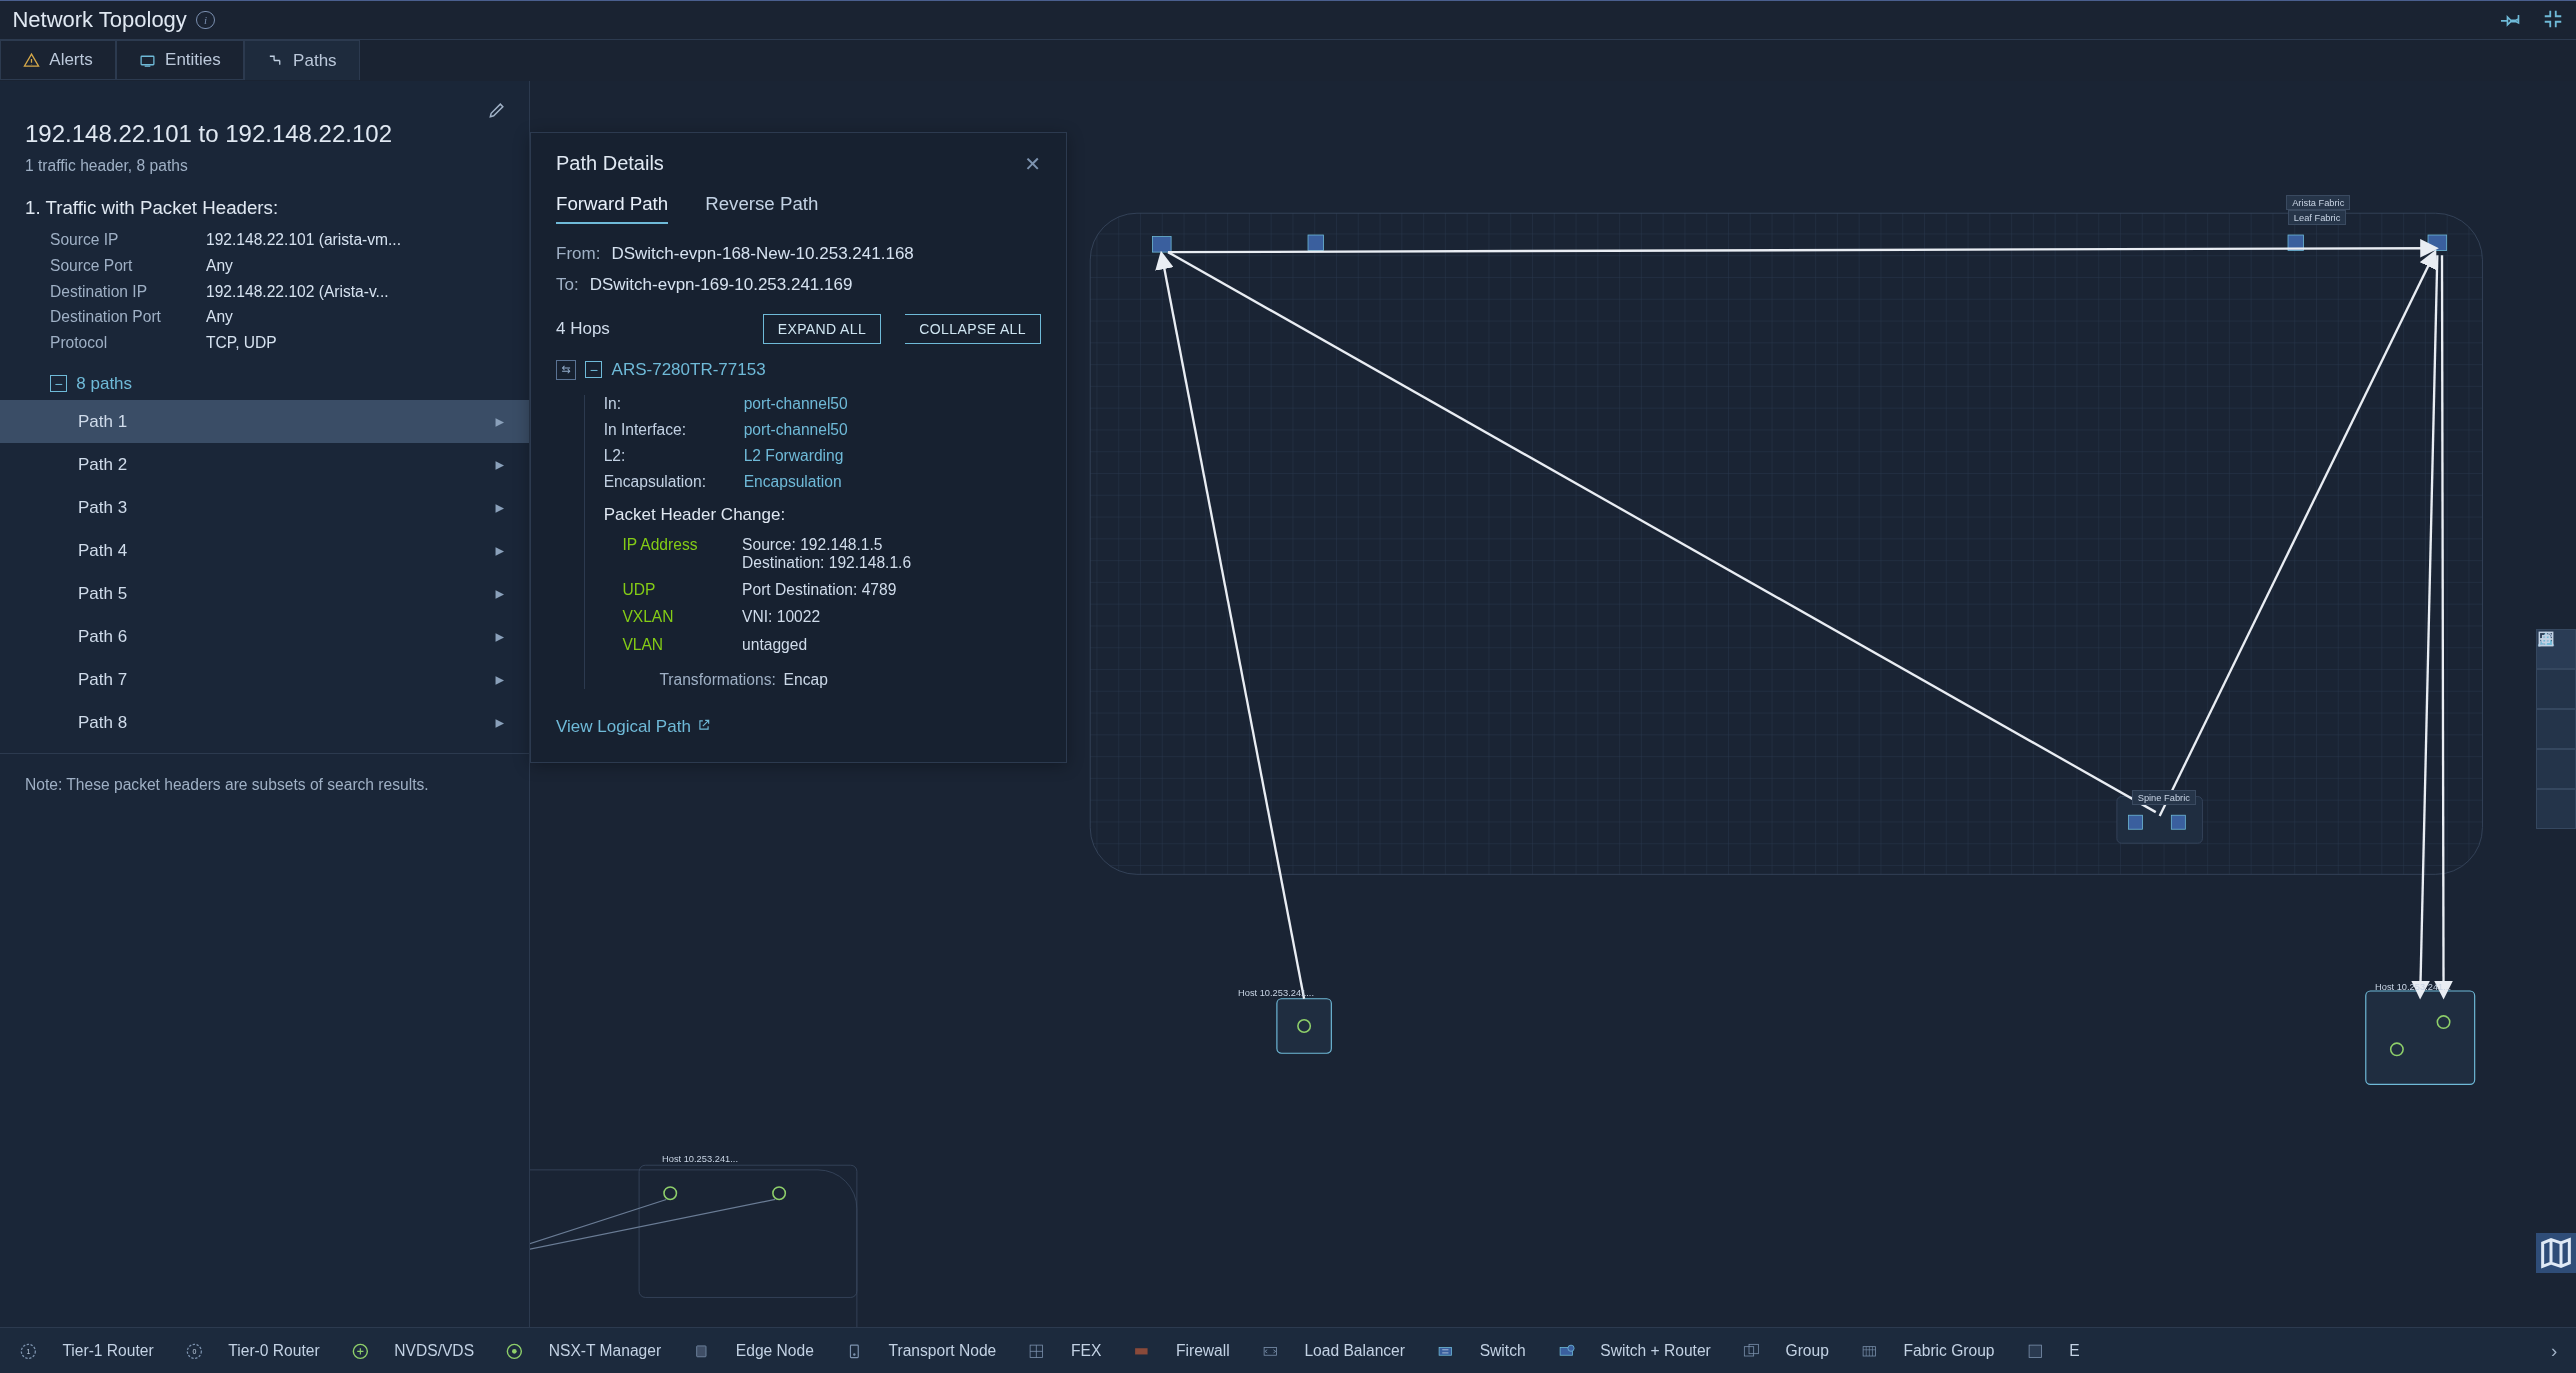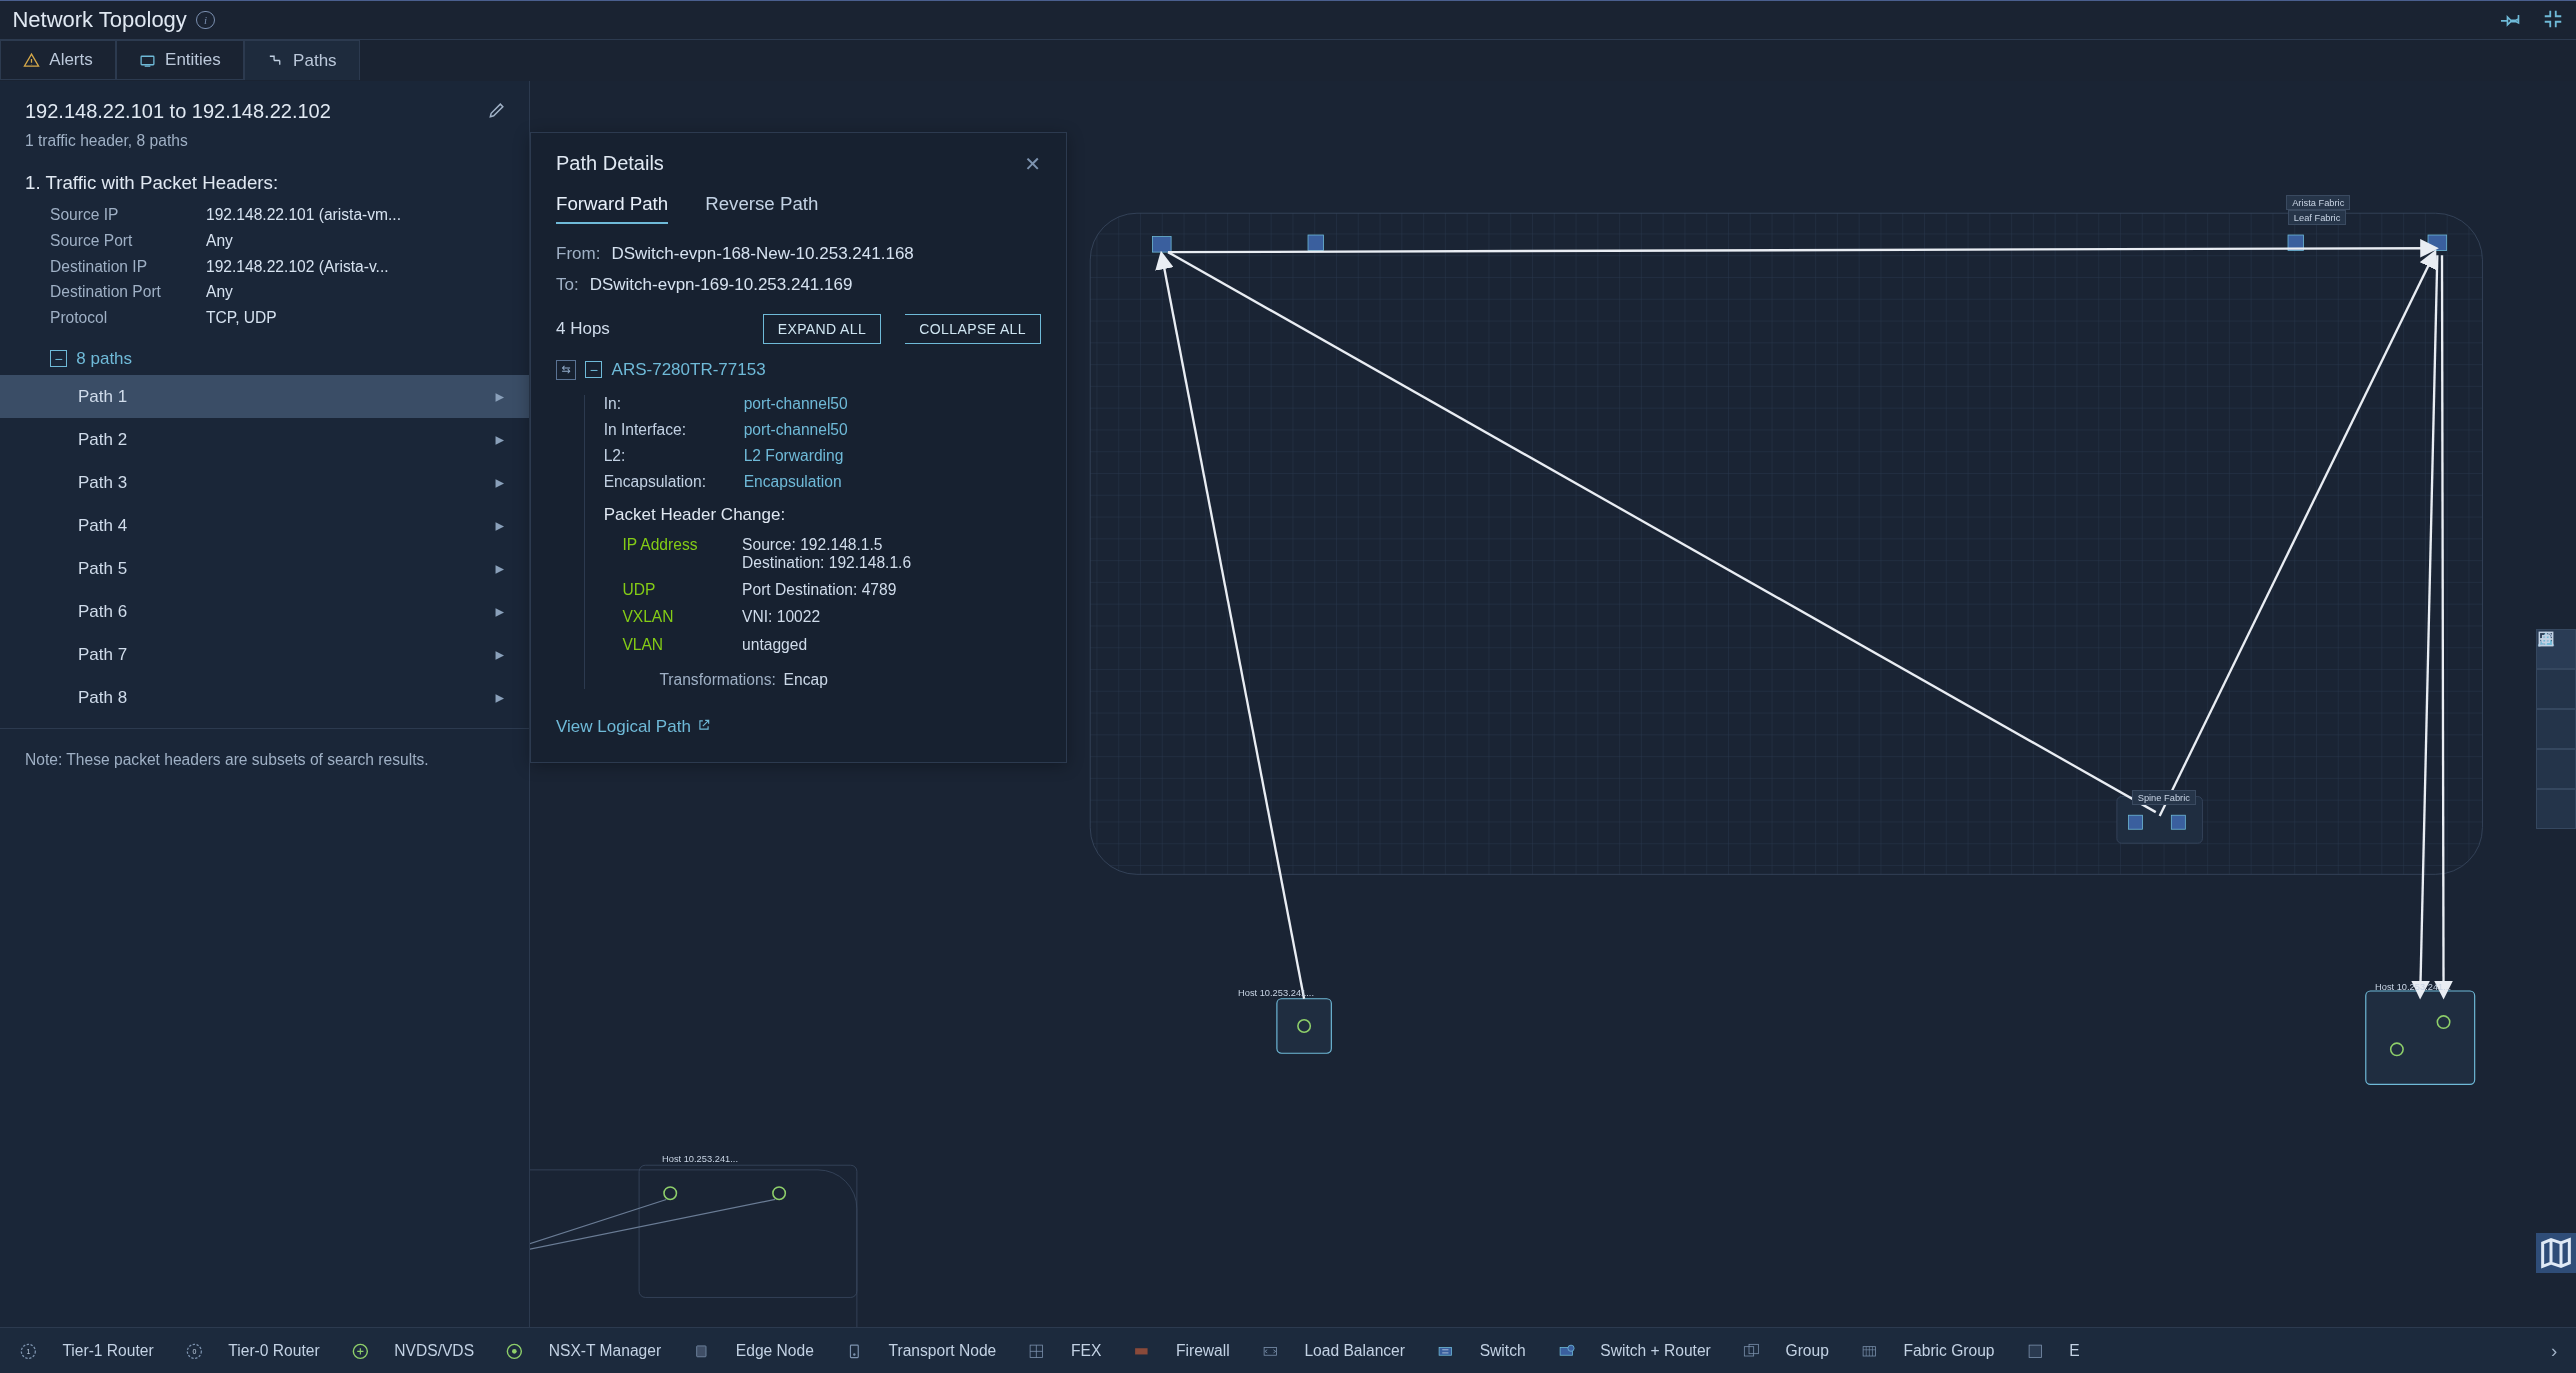--- a/index.html
+++ b/index.html
@@ -15,21 +15,21 @@
 
 
 .tabs { position: absolute; top: 40px; left: 0; height: 40px; display: flex; border-bottom: 0; }
 .tab { display: flex; align-items: center; gap: 9.3px; padding: 0 22px; border: 0.8px solid #2c3a4f; font-size: 17px; color: #bbc8da; cursor: pointer; }
 .tab.active { background: #1e2b3d; border-top: 0.8px solid #2c3a4f; border-bottom: none; }
 .tab svg { width: 17px; height: 17px; }
 
 
 .left-panel { position: absolute; left: 0; top: 81px; width: 530px; bottom: 47px; background: #1a2638; border-right: 0.8px solid #2c3a4f; overflow-y: auto; padding: 0; }
 .panel-header { padding: 18.7px 22px 9.3px 25px; display: flex; justify-content: space-between; align-items: flex-start; }
-.panel-title { font-size: 20px; color: #e0e8f2; }
+.panel-title { font-size: 24px; color: #e0e8f2; margin-top: 20px; }
 .panel-subtitle { font-size: 15.6px; color: #9fb0c5; padding: 0 25px 12.4px; }
 .edit-icon svg { width: 20px; height: 20px; stroke: #9fb0c5; }
 
 .section { padding: 9.3px 25px; }
 .section-title { font-size: 18.7px; color: #e0e8f2; margin-bottom: 12.4px; }
 .kv { display: grid; grid-template-columns: 156px 1fr; row-gap: 7.8px; font-size: 15.6px; padding-left: 25px; }
 .kv .k { color: #9fb0c5; }
 .kv .v { color: #d6e2f0; white-space: nowrap; overflow: hidden; text-overflow: ellipsis; }
 
 .paths-header { display: flex; align-items: center; gap: 9.3px; padding: 12.4px 25px 6.2px 50px; }

